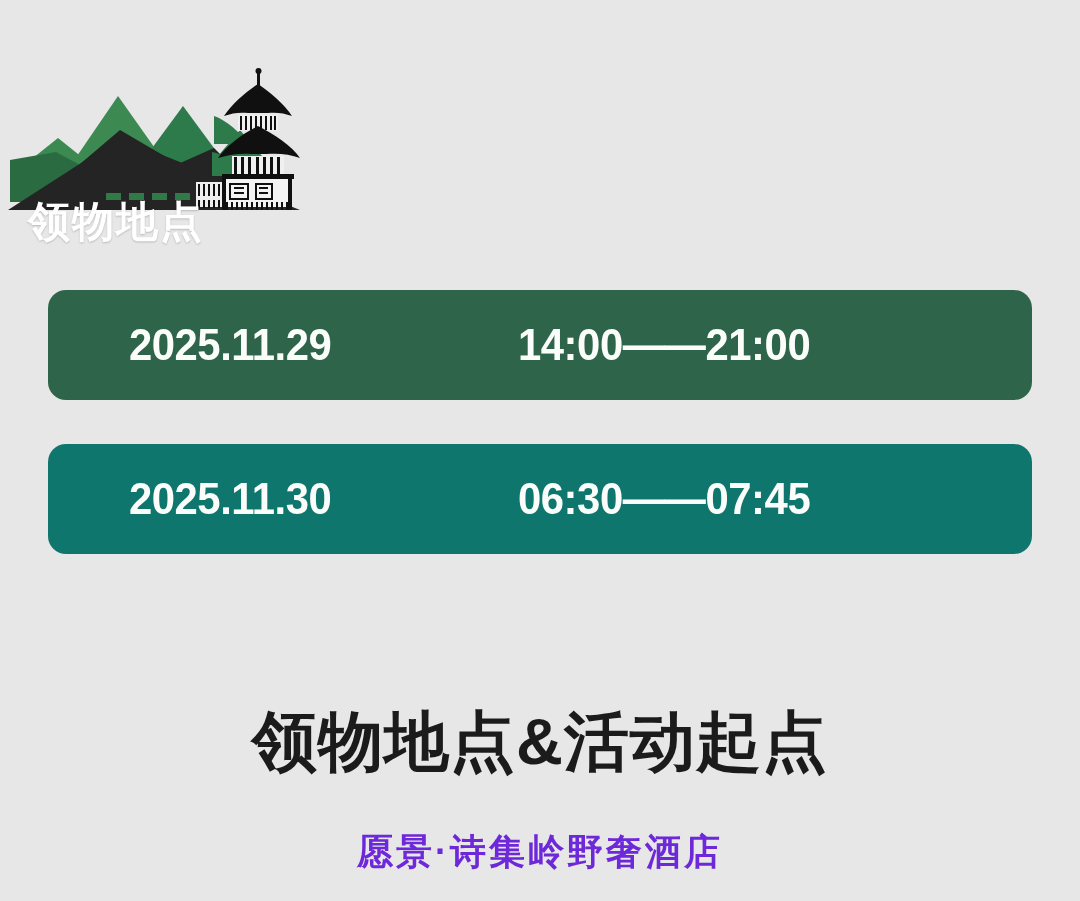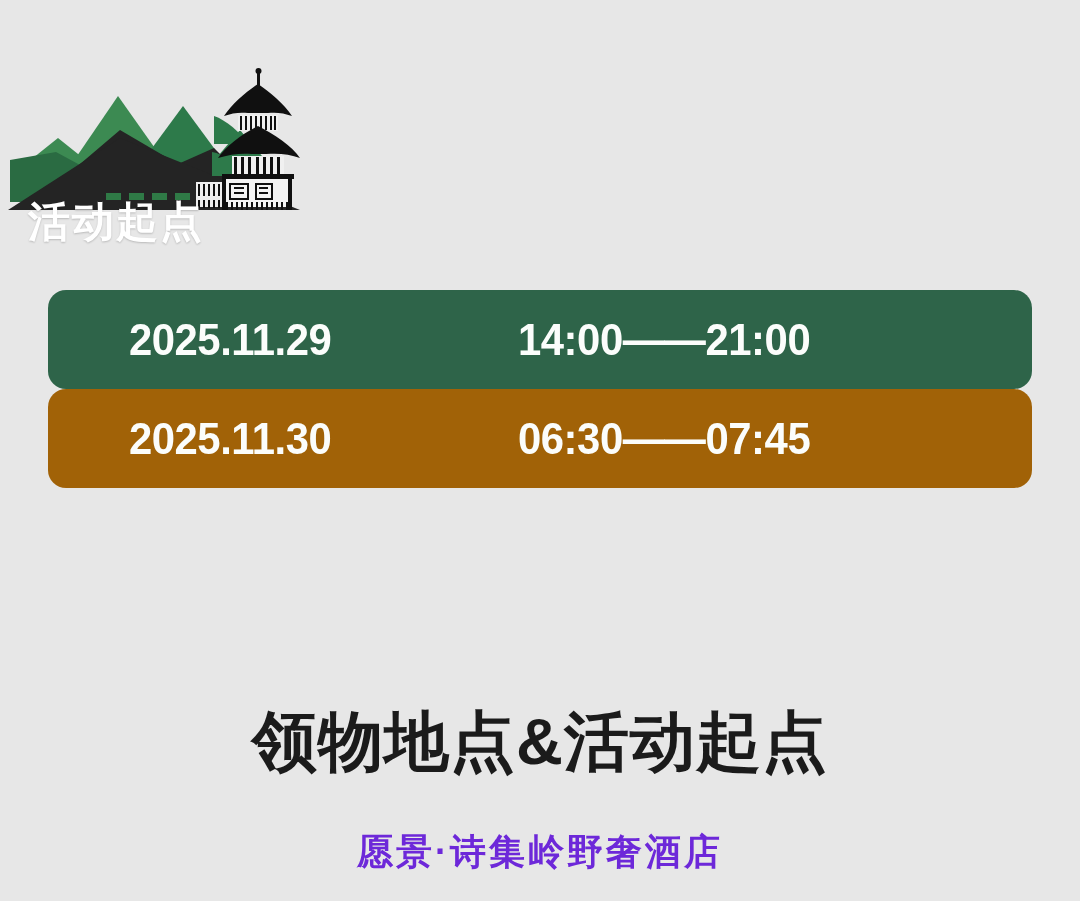--- a/index.html
+++ b/index.html
@@ -42,24 +42,25 @@
   }
 
   
   #schedule {
     position: absolute;
     left: 48px;
     top: 290px;
     width: 984px;
   }
   .schedule-row {
-    height: 99px;
+    height: 110px;
     border-radius: 18px;
     display: flex;
     align-items: center;
+    margin-bottom: 44px;
     box-sizing: border-box;
   }
   .schedule-date {
     width: 470px;
     padding-left: 87px;
     box-sizing: border-box;
     font-size: 45px;
     font-weight: 700;
     color: #fbfdfb;
     letter-spacing: -0.5px;
@@ -206,31 +207,31 @@
         <rect x="213" y="124" width="2" height="12"></rect>
         <rect x="218" y="124" width="2" height="12"></rect>
         <rect x="198" y="140" width="2" height="8"></rect>
         <rect x="203" y="140" width="2" height="8"></rect>
         <rect x="208" y="140" width="2" height="8"></rect>
         <rect x="213" y="140" width="2" height="8"></rect>
         <rect x="218" y="140" width="2" height="8"></rect>
       </g>
     </g>
   </svg>
-  <div id="logo-title">活动起点</div>
+  <div id="logo-title">领物地点</div>
 </div>
 
 <div id="schedule">
 
   <div class="schedule-row" style="background:#2e6449;">
     <div class="schedule-date">2025.11.29</div>
     <div class="schedule-time">14:00——21:00</div>
   </div>
 
-  <div class="schedule-row" style="background:#a16207;">
+  <div class="schedule-row" style="background:#0f766e;">
     <div class="schedule-date">2025.11.30</div>
     <div class="schedule-time">06:30——07:45</div>
   </div>
 
 </div>
 
 <div id="venue-heading">领物地点&amp;活动起点</div>
 <div id="venue-name">愿景·诗集岭野奢酒店</div>
 
 </body></html>

